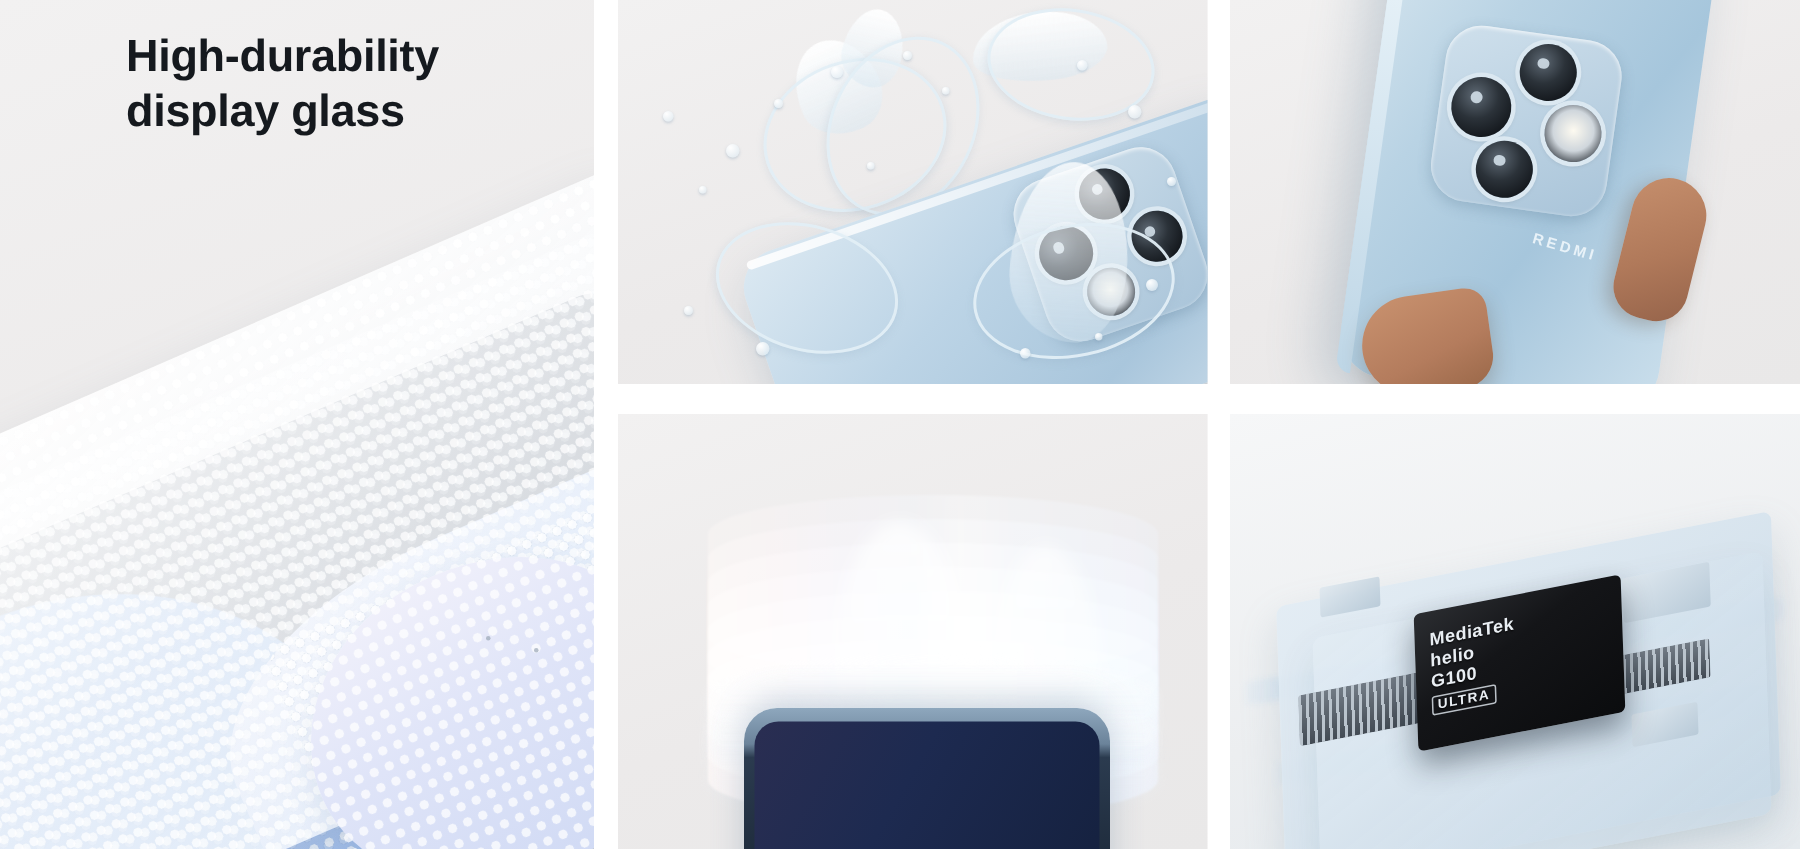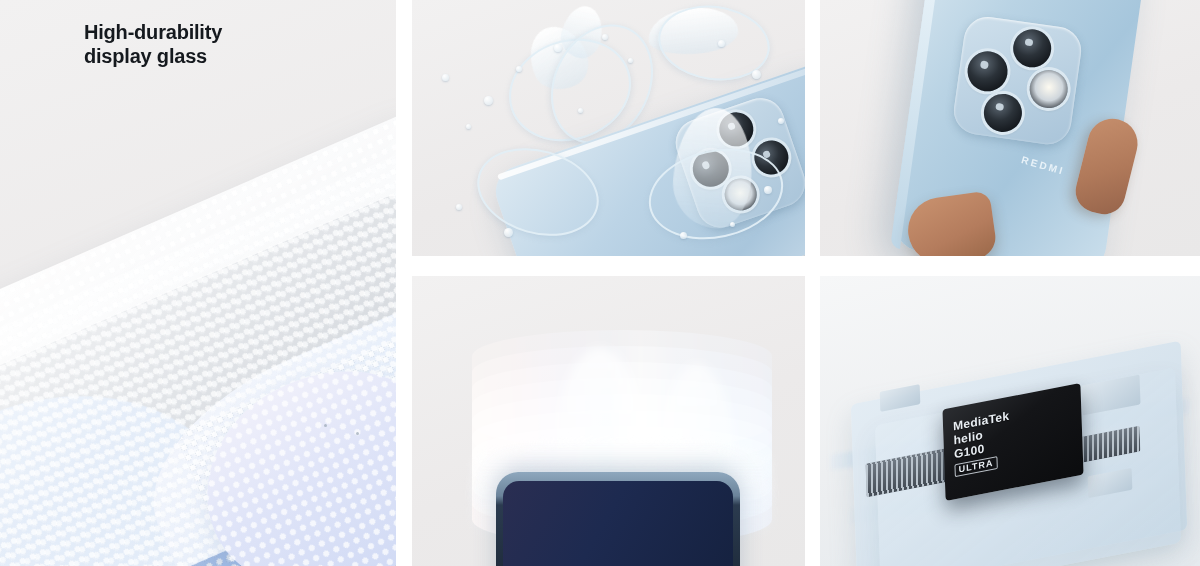--- a/index.html
+++ b/index.html
@@ -26,21 +26,21 @@
     white-space:pre-line;
   }
 
   
   #panel-durability{left:0;top:0;width:396px;height:566px;}
   #panel-waterproof{left:412px;top:0;width:393px;height:256px;}
   #panel-camera{left:820px;top:0;width:380px;height:256px;}
   #panel-display{left:412px;top:276px;width:393px;height:290px;}
   #panel-chipset{left:820px;top:276px;width:380px;height:290px;}
 
-  #h-durability{left:84px;top:20px;font-size:20px;}
+  #h-durability{left:84px;top:20px;font-size:30px;}
 
   
   .prot-stage{position:absolute;inset:0;}
   .phone-body{
     position:absolute;left:-84px;top:330px;width:560px;height:300px;
     background:linear-gradient(120deg,#c9d8d8 0%,#b6c8c9 40%,#9fb4b6 100%);
     border-radius:26px;transform:rotate(-23.5deg);
     box-shadow:0 18px 40px rgba(90,110,120,.28);
   }
   .phone-body::after{

